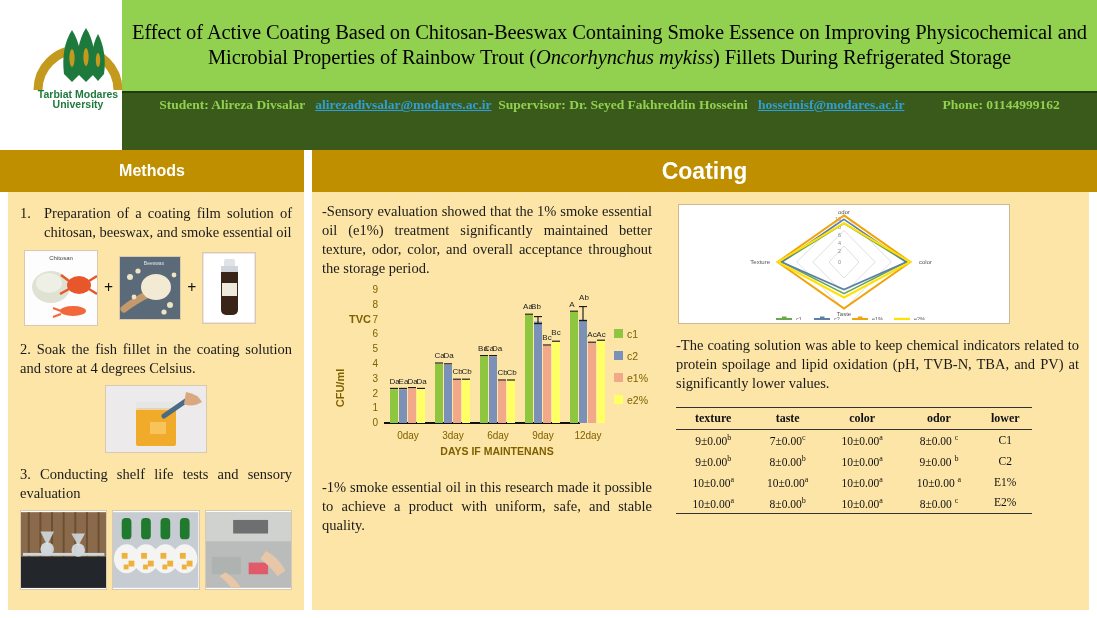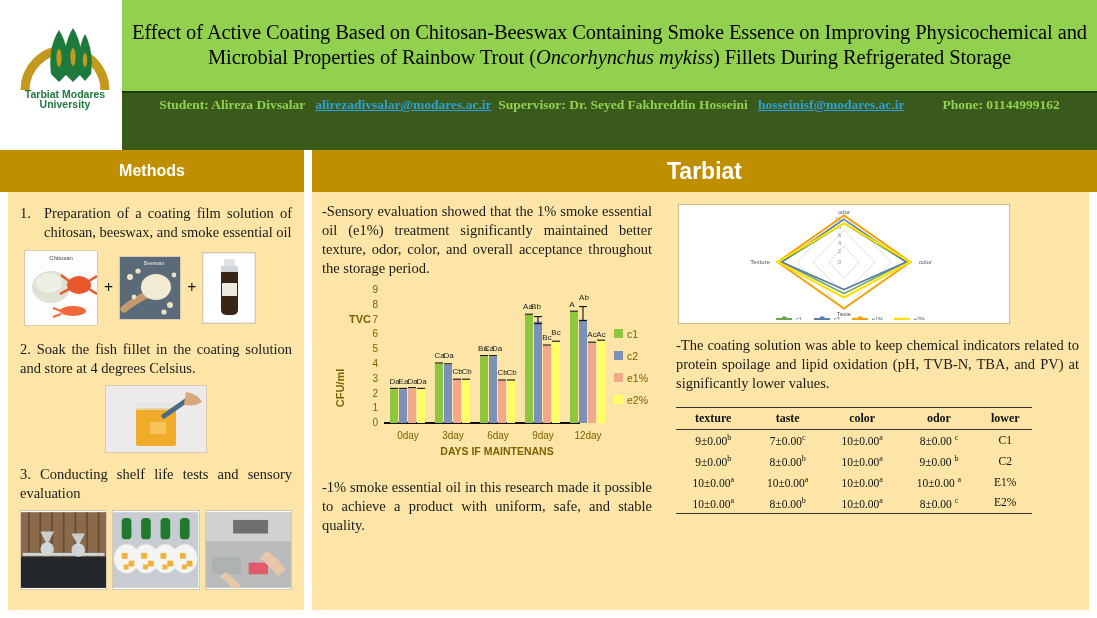--- a/index.html
+++ b/index.html
@@ -7,21 +7,21 @@
     width:1097px;height:618px;
     background:#ffffff;
     font-family:"Liberation Serif", serif;
     overflow:hidden;
   }
   .poster{position:relative;width:1097px;height:618px;background:#ffffff;}
 
   
   .topbar{display:flex;align-items:stretch;width:1097px;height:150px;}
   .logo-cell{width:122px;min-width:122px;background:#ffffff;position:relative;}
-  .logo-wrap{position:absolute;left:15px;top:12px;width:100px;height:100px;}
+  .logo-wrap{position:absolute;left:28px;top:12px;width:100px;height:100px;}
   .logo-wrap svg{display:block;}
   .title-col{flex:1;display:flex;flex-direction:column;}
 
   .title-band{
     background:#92d14f;
     height:93px;
     display:flex;align-items:center;justify-content:center;
     border-bottom:2px solid #1f3b10;
     box-sizing:border-box;
     padding:2px 10px 4px 10px;
@@ -182,21 +182,21 @@
           <a href="#">hosseinisf@modares.ac.ir</a>
         </div>
         <div class="phone">Phone: 01144999162</div>
       </div>
     </div>
   </div>
 
   <div class="headbar">
     <div class="head-methods">Methods</div>
     <div class="head-gap"></div>
-    <div class="head-outcomes">Tarbiat</div>
+    <div class="head-outcomes">Coating</div>
   </div>
 
   <div class="cols">
 
     <div class="col-methods">
 
       <div class="m-step m-step-1">
         <div class="m-num">1.</div>
         <div class="m-txt">Preparation of a coating film solution of chitosan, beeswax, and smoke essential oil</div>
       </div>

